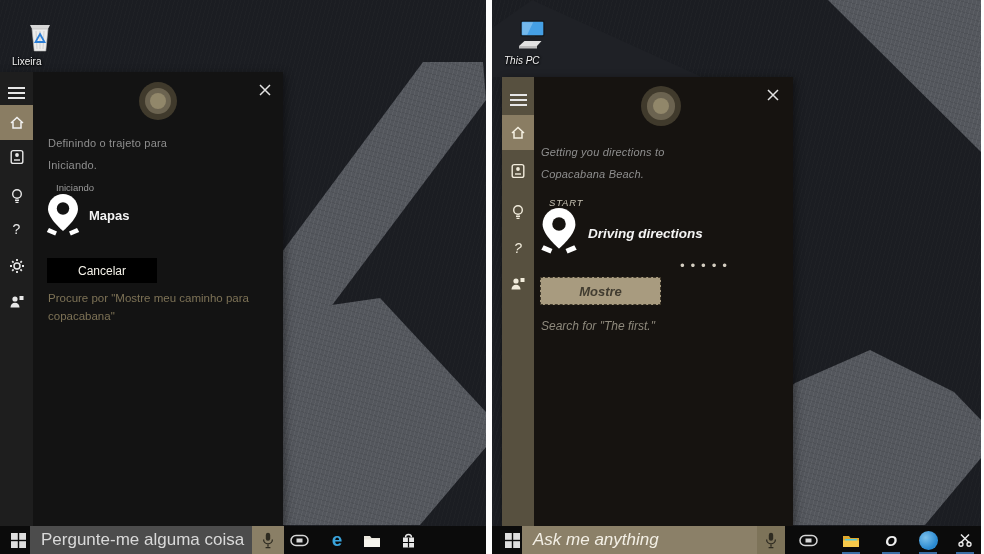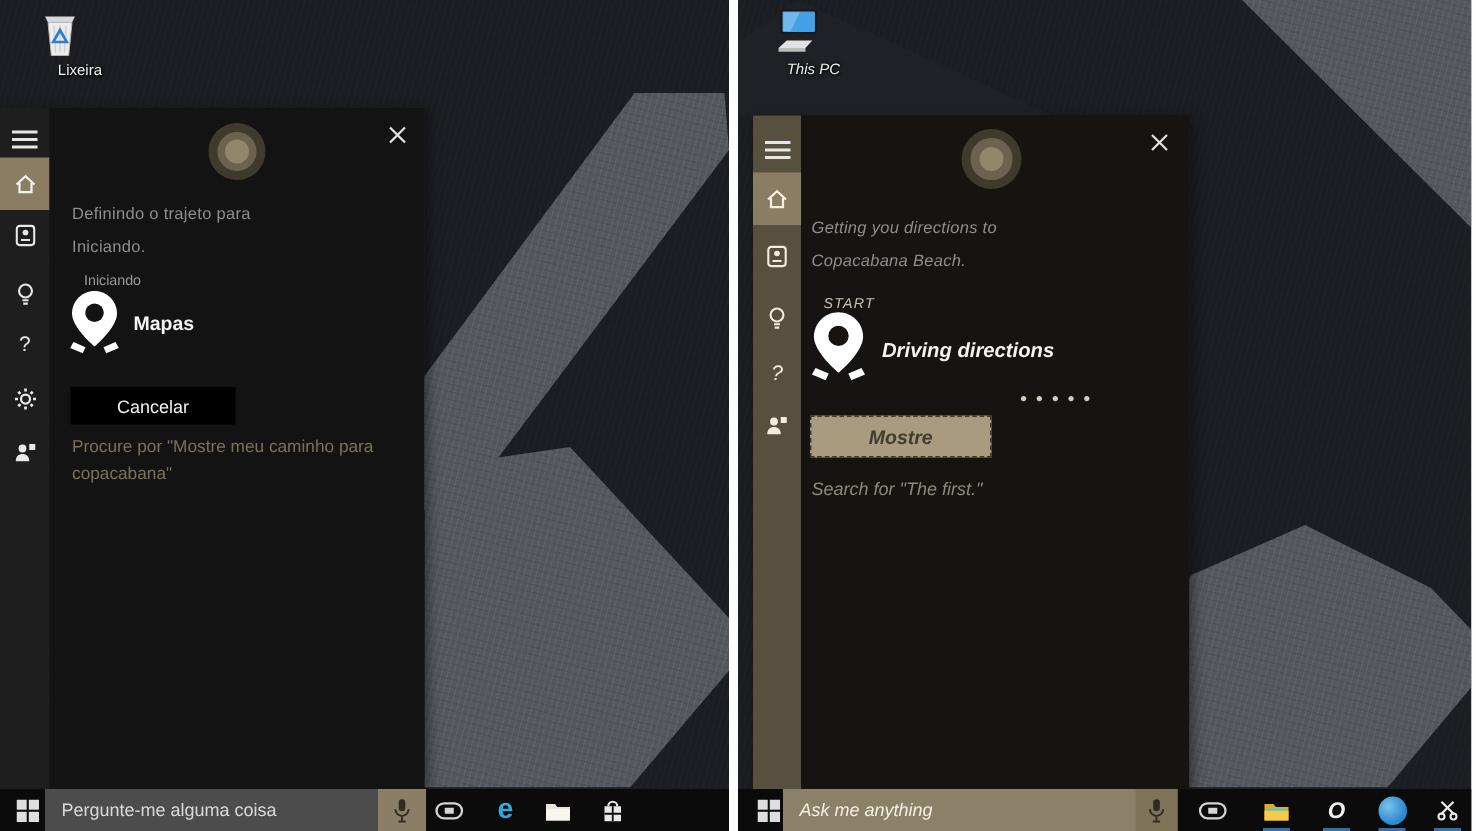--- a/index.html
+++ b/index.html
@@ -18,21 +18,21 @@
   .metal{background-color:#54575d;
       background-image:repeating-linear-gradient(105deg,rgba(255,255,255,.05) 0 1px,transparent 1px 4px),
                        repeating-linear-gradient(15deg,rgba(0,0,0,.07) 0 1px,transparent 1px 5px);}
   .l-band{clip-path:polygon(233px 318px,423px 62px,483px 62px,486px 100px,300px 348px);}
   .l-big{clip-path:polygon(283px 312px,380px 298px,486px 412px,486px 447px,420px 525px,283px 525px);}
   .r-tri-top{clip-path:polygon(336px 0px,489px 0px,489px 152px);}
   .r-big{clip-path:polygon(143px 525px,303px 383px,378px 350px,462px 392px,489px 420px,489px 458px,433px 525px);}
   .r-chevron{clip-path:polygon(40px 0px,210px 77px,0px 77px,0px 28px);background:#1f2126;}
 
   
-  .dt-icon{position:absolute;top:6px;width:56px;text-align:right;cursor:default;}
+  .dt-icon{position:absolute;top:20px;width:56px;text-align:left;cursor:default;}
   .dt-icon .glyph{display:block;margin:0 auto 2px auto;}
   .dt-label{font-size:10px;color:#f2f2f2;text-shadow:0 1px 2px rgba(0,0,0,.95),1px 0 2px rgba(0,0,0,.8);}
 
   
   .panel{position:absolute;display:flex;box-shadow:2px 2px 8px rgba(0,0,0,.45);}
   .panel-l{left:0;top:72px;width:283px;height:454px;}
   .panel-r{left:10px;top:77px;width:291px;height:449px;}
   .sidebar{position:relative;flex:0 0 33px;}
   .panel-l .sidebar{background:#1e1e1e;}
   .panel-r .sidebar{flex-basis:32px;background:#57503f;}
@@ -84,21 +84,21 @@
   .panel-r .hint{left:7px;top:240px;width:240px;font-size:12px;color:#8e897c;}
 
   
   .taskbar{position:absolute;left:0;right:0;top:526px;height:28px;background:#0b0b0b;}
   .start-btn{position:absolute;top:0;width:26px;height:28px;display:flex;align-items:center;justify-content:center;cursor:pointer;}
   .shot-left .start-btn{left:5px;}
   .shot-right .start-btn{left:7px;}
   .search-box{position:absolute;top:0;height:28px;display:flex;align-items:center;cursor:text;}
   .shot-left .search-box{left:30px;width:254px;background:#4c4c4c;}
   .shot-right .search-box{left:30px;width:263px;background:#8b8068;}
-  .search-text{flex:1;padding-left:11px;font-size:12px;white-space:nowrap;overflow:hidden;}
+  .search-text{flex:1;padding-left:11px;font-size:17px;white-space:nowrap;overflow:hidden;}
   .shot-left .search-text{color:#d9d9d9;}
   .shot-right .search-text{color:#f3efe5;}
   .mic-btn{flex:0 0 32px;height:28px;display:flex;align-items:center;justify-content:center;cursor:pointer;}
   .shot-left .mic-btn{background:#8a7f66;}
   .shot-right .mic-btn{flex-basis:28px;background:#7d7359;}
   .tb-icon{position:absolute;top:0;width:28px;height:28px;display:flex;align-items:center;justify-content:center;cursor:pointer;}
   .tb-underline::after{content:"";position:absolute;bottom:0;left:5px;right:5px;height:2px;background:#3a6da3;}
   .edge-e{font-size:19px;font-weight:700;color:#3aa4dc;}
   .opera-o{font-size:15px;font-weight:700;color:#f0f0f0;}
   .blue-app{width:19px;height:19px;border-radius:50%;background:radial-gradient(circle at 35% 35%,#7cc1ec,#2a8ad2 65%);}

